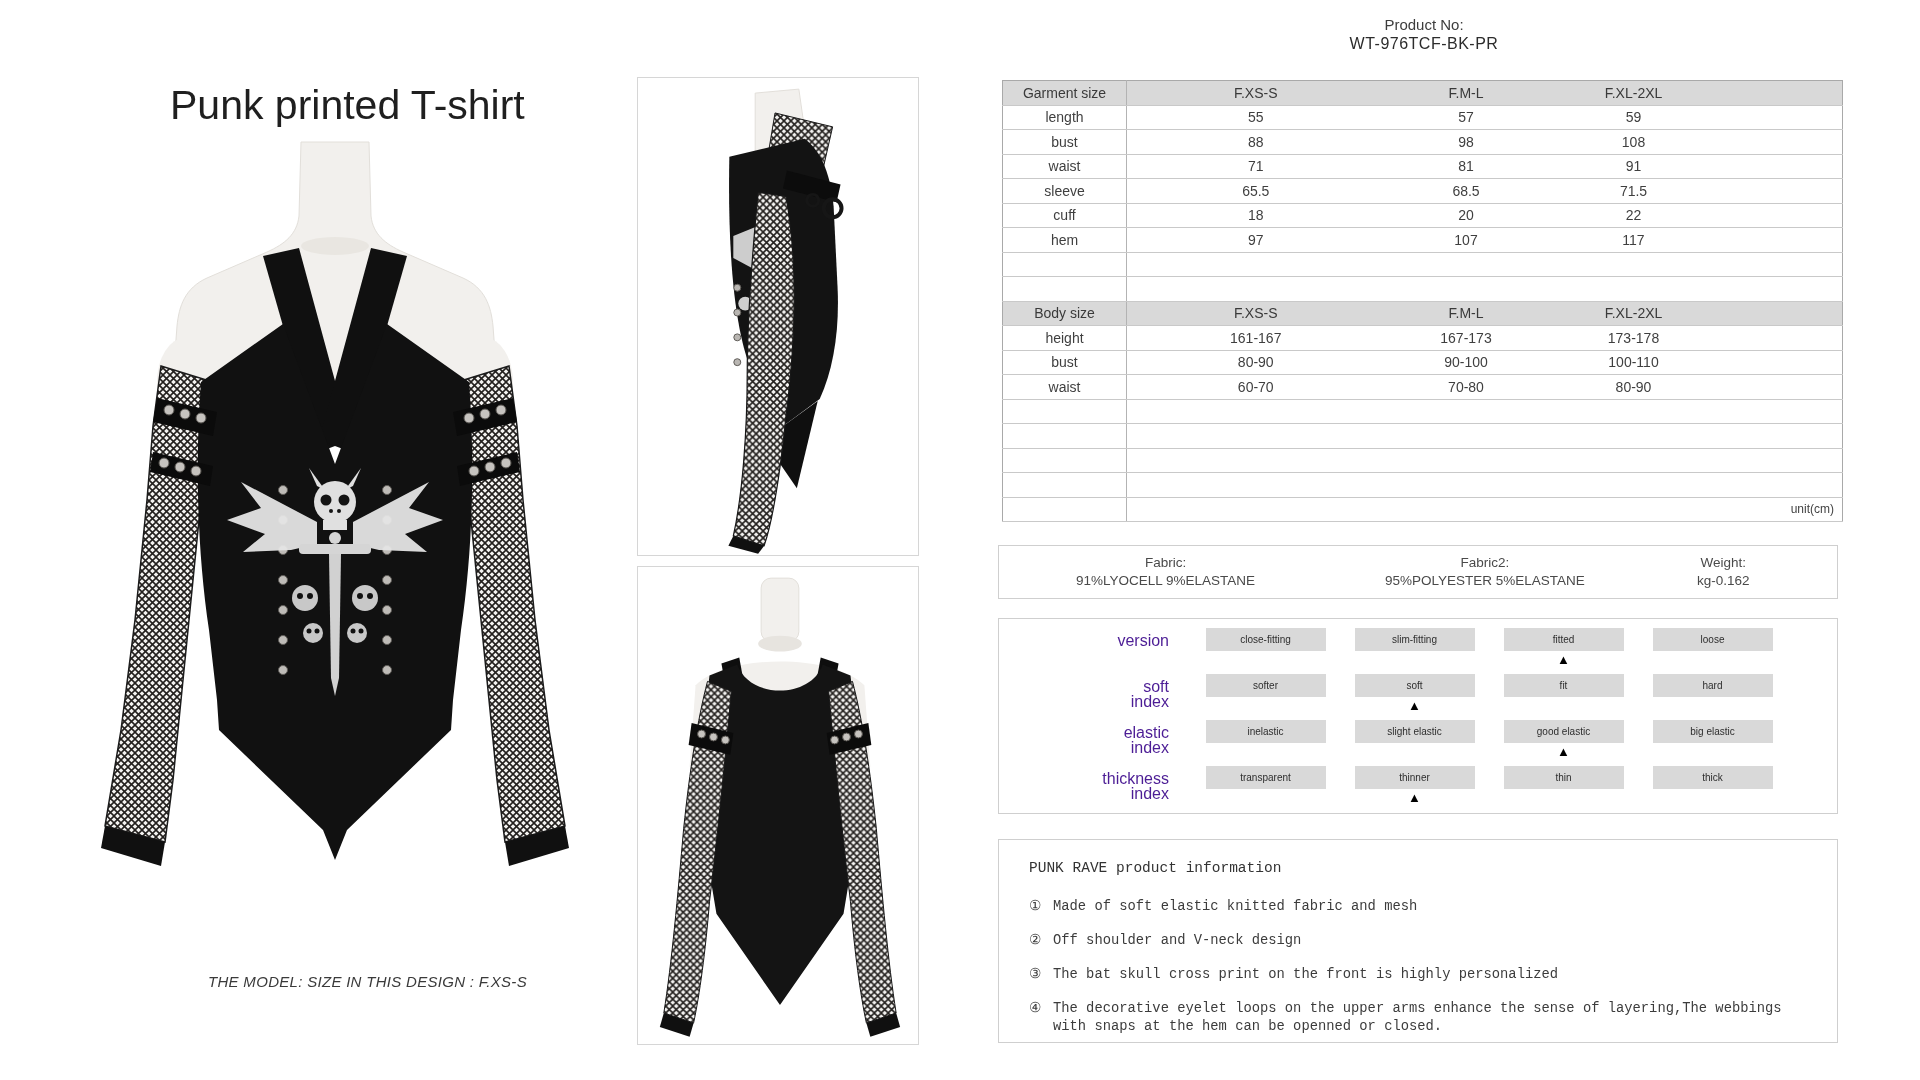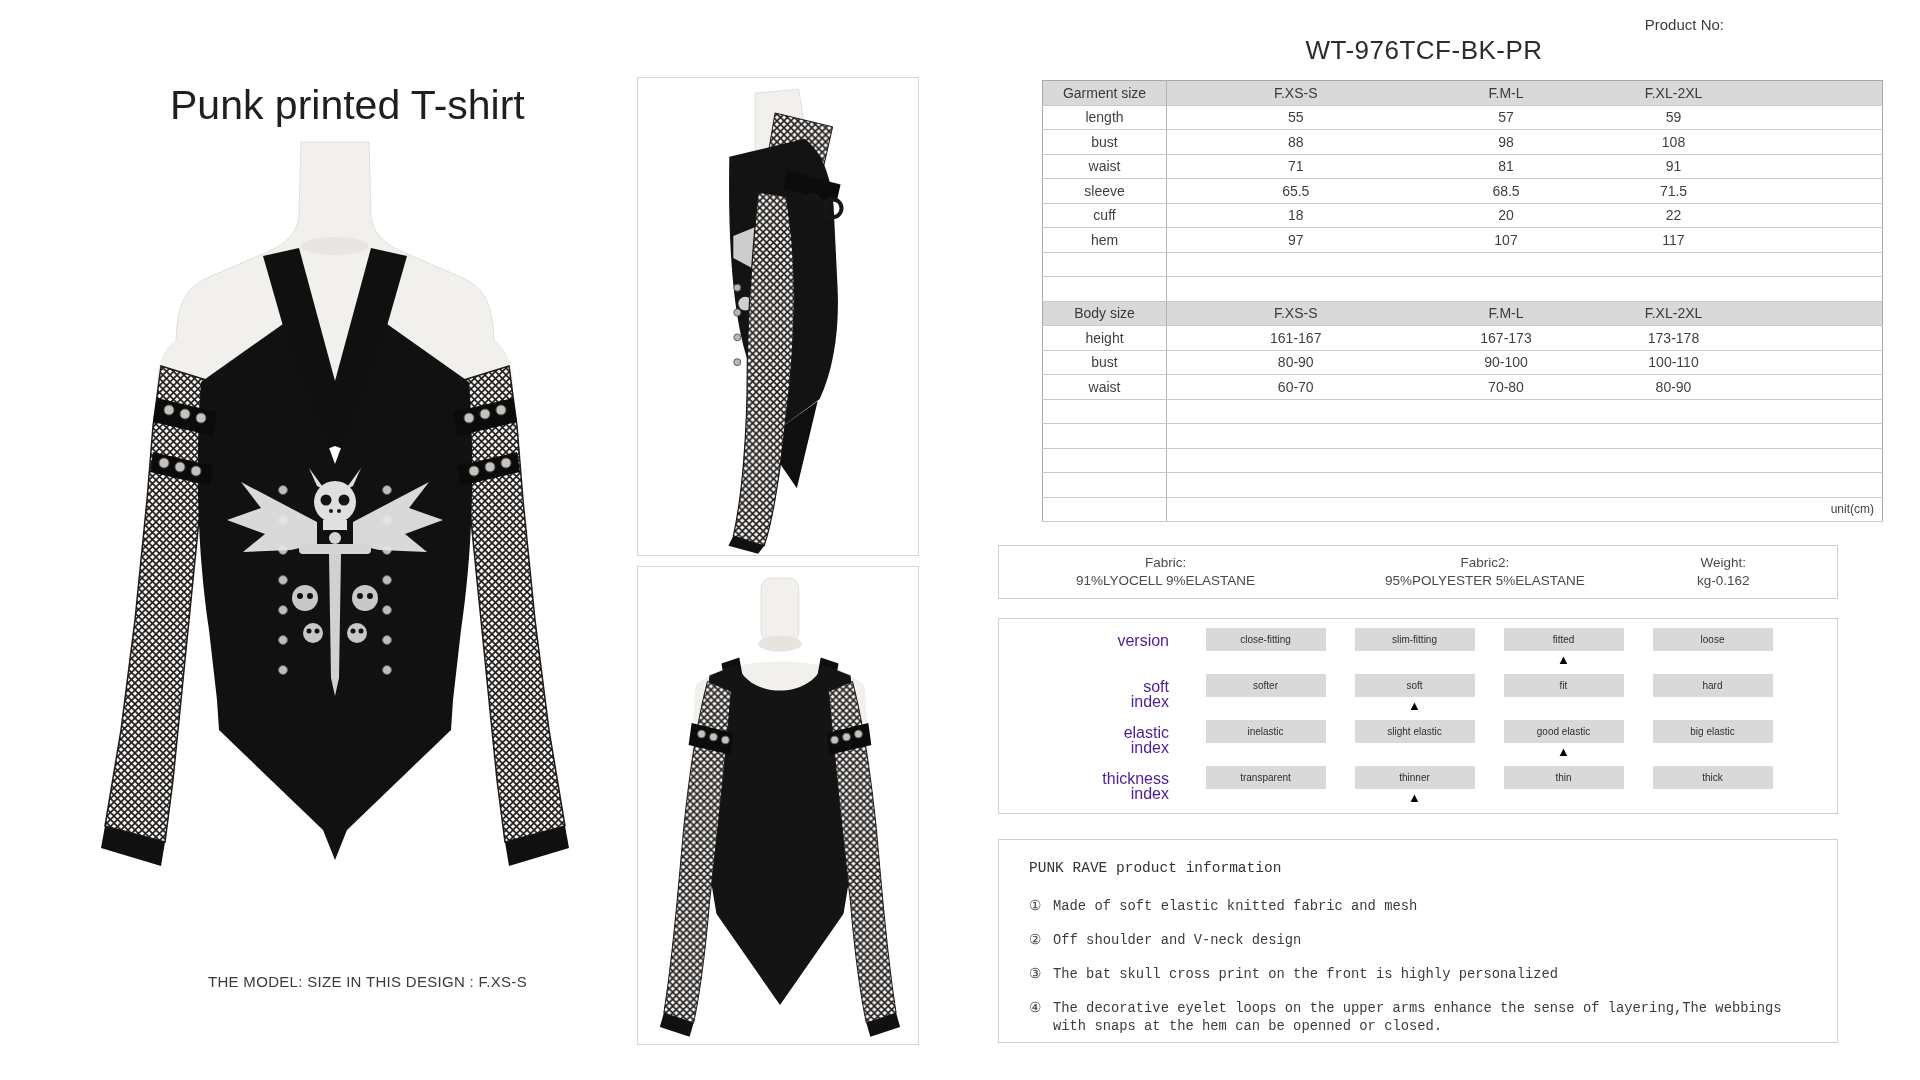--- a/index.html
+++ b/index.html
@@ -13,25 +13,25 @@
   
   .main-photo{position:absolute;left:65px;top:130px;width:560px;height:880px;}
   .thumb{position:absolute;left:637px;width:282px;height:479px;border:1px solid #d6d6d6;
          background:#fff;box-sizing:border-box;}
   .thumb-side{top:77px;}
   .thumb-back{top:566px;}
   .thumb svg,.main-photo svg{display:block;width:100%;height:100%;}
 
   
   .product-no{position:absolute;left:1124px;top:16px;width:600px;text-align:center;}
-  .product-no .lab{font-size:15px;color:#3d3d3d;text-align:right;}
-  .product-no .val{font-size:26px;color:#2c2c2c;letter-spacing:0.5px;margin-top:2px;}
-
-  
-  .size-table{position:absolute;left:1042px;top:80px;width:840px;border-collapse:collapse;
+  .product-no .lab{font-size:15px;color:#3d3d3d;}
+  .product-no .val{font-size:16px;color:#2c2c2c;letter-spacing:0.5px;margin-top:2px;}
+
+  
+  .size-table{position:absolute;left:1002px;top:80px;width:840px;border-collapse:collapse;
               table-layout:fixed;border:1px solid #a9a9a9;}
   .size-table td{height:23.5px;text-align:center;font-size:14px;color:#3f3f3f;
                  border-bottom:1px solid #c9c9c9;padding:0;overflow:hidden;}
   .size-table td.lbl{border-right:1px solid #b3b3b3;}
   .size-table tr.r-header td{background:#d9d9d9;color:#3a3a3a;}
   .size-table td.unit-cell{text-align:right;padding-right:8px;font-size:12px;color:#444;}
 
   
   .fabric-box{position:absolute;left:998px;top:545px;width:840px;height:54px;
               border:1px solid #cfcfcf;box-sizing:border-box;text-align:center;}
@@ -54,21 +54,21 @@
   
   .info-box{position:absolute;left:998px;top:839px;width:840px;height:204px;
             border:1px solid #cfcfcf;box-sizing:border-box;padding:20px 30px 0 30px;font-family:Liberation Mono, monospace;}
   .info-title{font-size:14.5px;color:#333;margin-bottom:22px;}
   .info-item{display:flex;margin-bottom:16px;font-size:13.8px;color:#3c3c3c;line-height:18px;}
   .info-item .num{flex:none;width:24px;}
   .info-item .txt{flex:1;}
 
   
   .model-note{position:absolute;left:208px;top:973px;font-size:15px;color:#3a3a3a;
-              letter-spacing:0.3px;}
+              letter-spacing:0.3px;font-style:italic;}
 </style>
 </head>
 <body>
 
 <div class="page">
 
   <svg width="0" height="0" style="position:absolute" aria-hidden="true">
     <defs>
       <pattern id="mesh" width="7" height="7" patternUnits="userSpaceOnUse">
         <rect width="7" height="7" fill="#f4f3f1"></rect>

